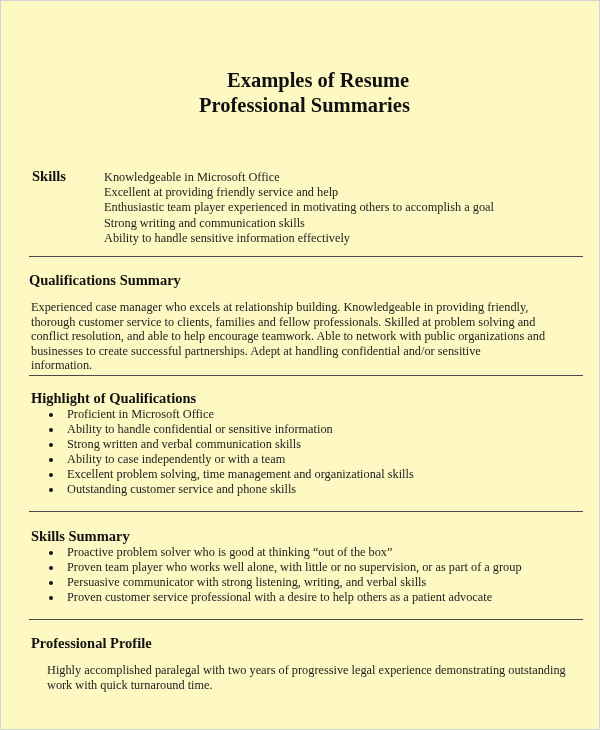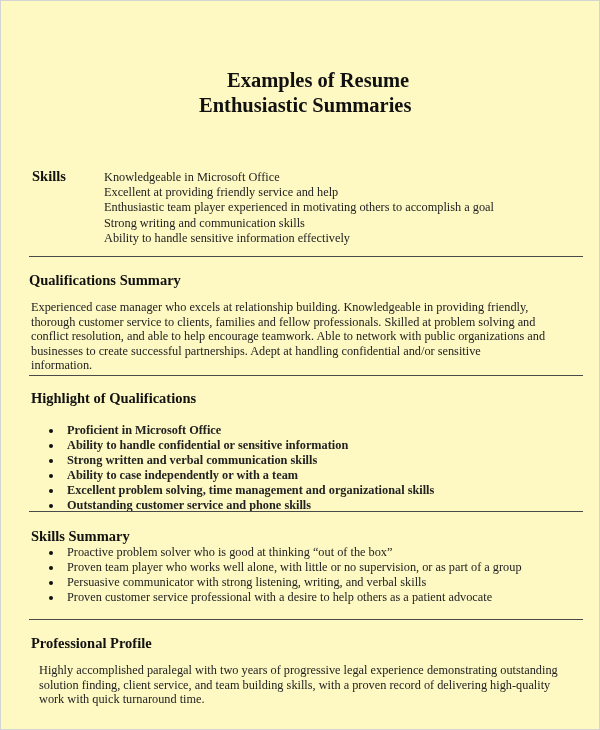--- a/index.html
+++ b/index.html
@@ -109,21 +109,21 @@
       margin: 0;
     }
   </style>
 </head>
 <body>
 
 <div class="page">
 
   <div class="title">
     <span class="t1">Examples of Resume</span>
-    <span class="t2">Enthusiastic Summaries</span>
+    <span class="t2">Professional Summaries</span>
   </div>
 
   <div class="abs heading" style="left:31px; top:167px;">Skills</div>
   <ul class="abs skills-list" style="left:103px; top:169px;">
     <li>Knowledgeable in Microsoft Office</li>
     <li>Excellent at providing friendly service and help</li>
     <li>Enthusiastic team player experienced in motivating others to accomplish a goal</li>
     <li>Strong writing and communication skills</li>
     <li>Ability to handle sensitive information effectively</li>
   </ul>
@@ -135,21 +135,21 @@
     <p>Experienced case manager who excels at relationship building.  Knowledgeable in providing friendly,</p>
     <p>thorough customer service to clients, families and fellow professionals.  Skilled at problem solving and</p>
     <p>conflict resolution, and able to help encourage teamwork.  Able to network with public organizations and</p>
     <p>businesses to create successful partnerships.  Adept at handling confidential and/or sensitive</p>
     <p>information.</p>
   </div>
 
   <div class="divider" style="top:374px;"></div>
 
   <div class="abs heading underline" style="left:30px; top:389px;">Highlight of Qualifications</div>
-  <ul class="abs bullets" style="left:48px; top:422px;font-weight:bold;">
+  <ul class="abs bullets" style="left:48px; top:406px;">
     <li><span class="dot"></span><span>Proficient in Microsoft Office</span></li>
     <li><span class="dot"></span><span>Ability to handle confidential or sensitive information</span></li>
     <li><span class="dot"></span><span>Strong written and verbal communication skills</span></li>
     <li><span class="dot"></span><span>Ability to case independently or with a team</span></li>
     <li><span class="dot"></span><span>Excellent problem solving, time management and organizational skills</span></li>
     <li><span class="dot"></span><span>Outstanding customer service and phone skills</span></li>
   </ul>
 
   <div class="divider" style="top:510px;"></div>
 
@@ -157,19 +157,18 @@
   <ul class="abs bullets" style="left:48px; top:544px;">
     <li><span class="dot"></span><span>Proactive problem solver who is good at thinking “out of the box”</span></li>
     <li><span class="dot"></span><span>Proven team player who works well alone, with little or no supervision, or as part of a group</span></li>
     <li><span class="dot"></span><span>Persuasive communicator with strong listening, writing, and verbal skills</span></li>
     <li><span class="dot"></span><span>Proven customer service professional with a desire to help others as a patient advocate</span></li>
   </ul>
 
   <div class="divider" style="top:618px;"></div>
 
   <div class="abs heading" style="left:30px; top:634px;">Professional Profile</div>
-  <div class="abs body-text para" style="left:38px; top:651px;">
+  <div class="abs body-text para" style="left:46px; top:651px;">
     <p>Highly accomplished paralegal with two years of progressive legal experience demonstrating outstanding</p>
-    <p>solution finding, client service, and team building skills, with a proven record of delivering high-quality</p>
     <p>work with quick turnaround time.</p>
   </div>
 
 </div>
 
 </body></html>

